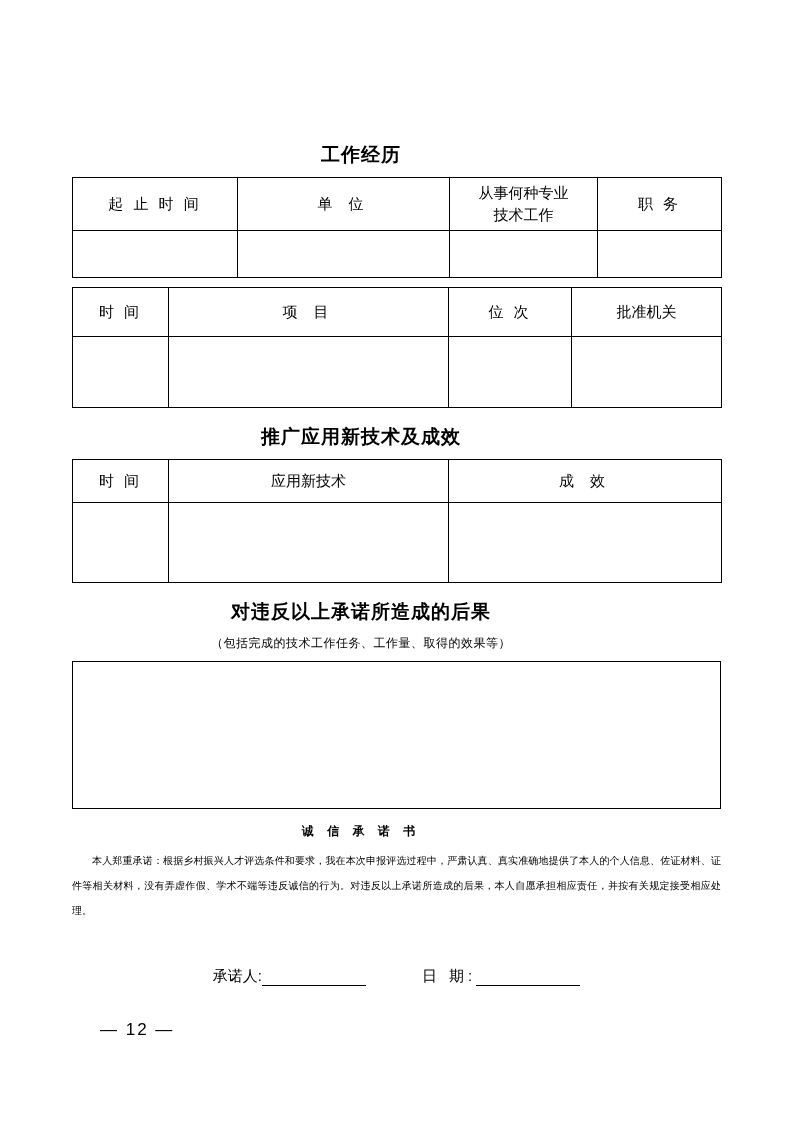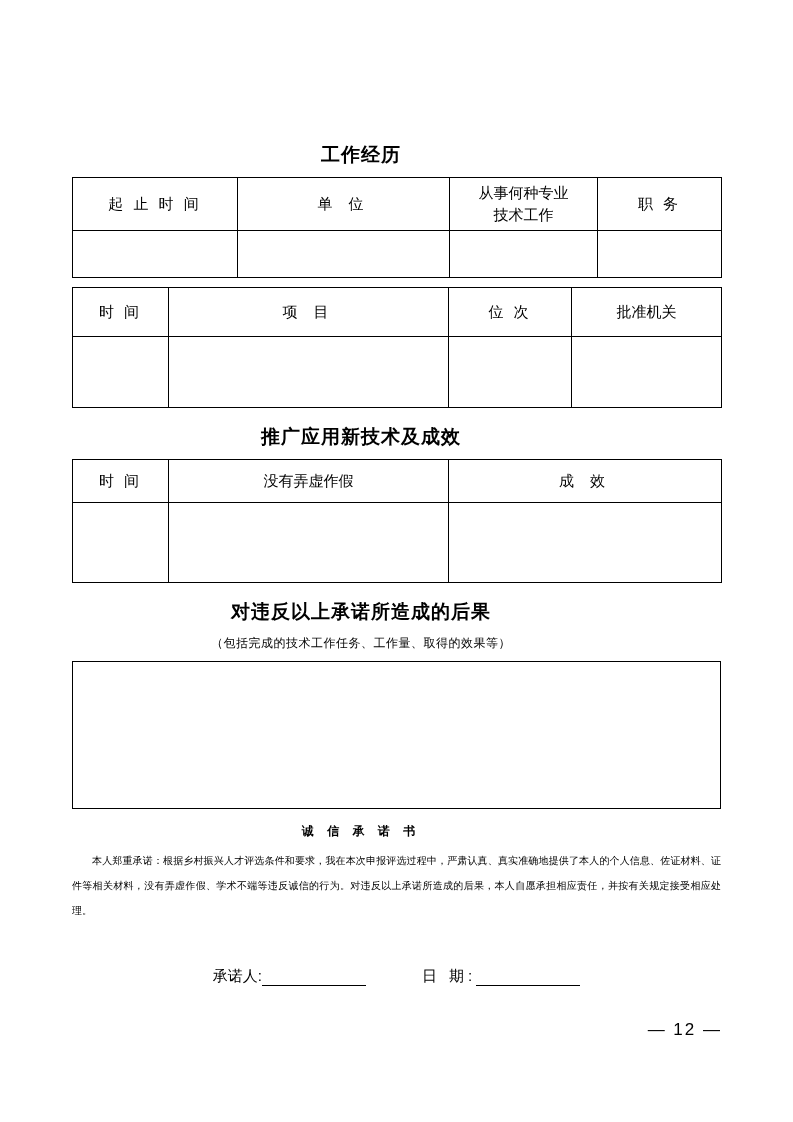--- a/index.html
+++ b/index.html
@@ -121,22 +121,22 @@
     border-bottom: 1px solid #000000;
     height: 15px;
   }
   .sig-label-sp { letter-spacing: 4px; }
 
   .page-number {
     position: absolute;
     left: 0;
     right: 0;
     bottom: 82px;
-    text-align: right;
-    padding-left: 56px;
+    text-align: left;
+    padding-left: 100px;
     font-size: 17px;
     letter-spacing: 2px;
     font-family: "Liberation Sans", "DejaVu Sans", sans-serif;
   }
 </style>
 </head>
 <body>
 
 <div class="page">
 
@@ -196,21 +196,21 @@
 
   <table class="form">
     <colgroup>
       <col style="width:96px">
       <col style="width:280px">
       <col style="width:273px">
     </colgroup>
     <tbody>
       <tr>
         <td class="sp1" style="height:38px">时 间</td>
-        <td style="height:38px">没有弄虚作假</td>
+        <td style="height:38px">应用新技术</td>
         <td class="sp2" style="height:38px">成  效</td>
       </tr>
       <tr>
         <td class="body-cell-3"></td>
         <td class="body-cell-3"></td>
         <td class="body-cell-3"></td>
       </tr>
     </tbody>
   </table>
 

